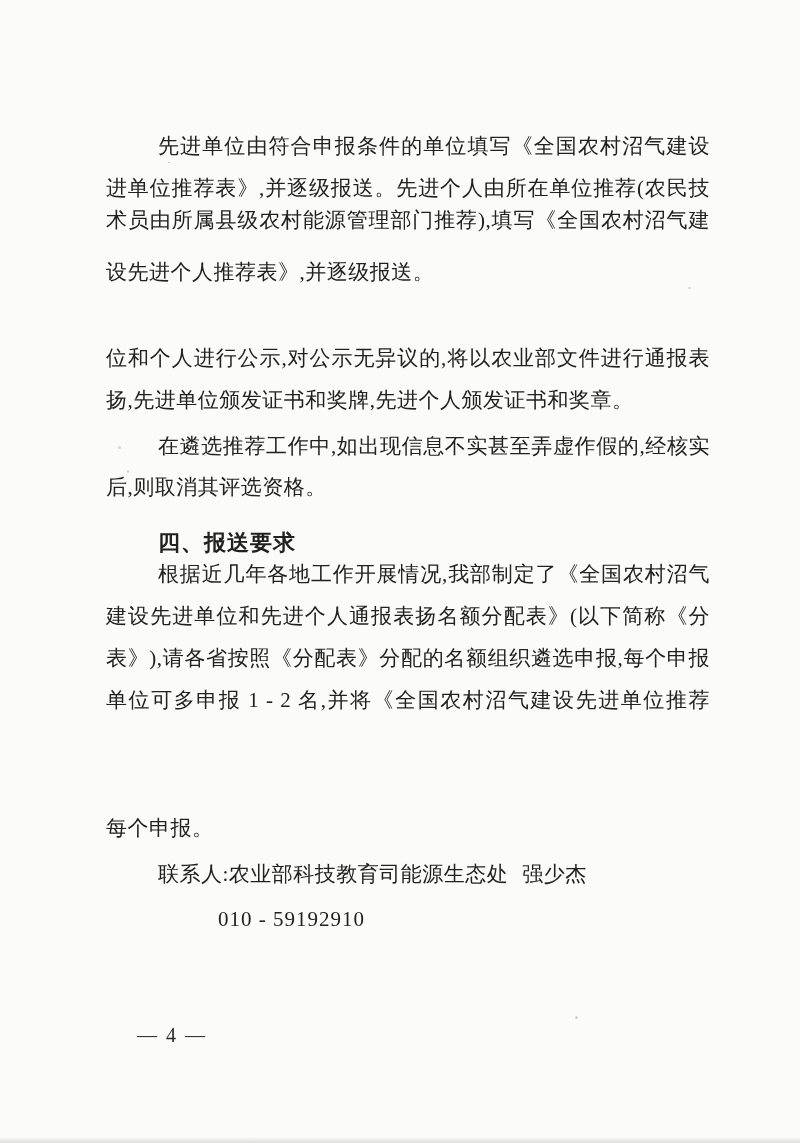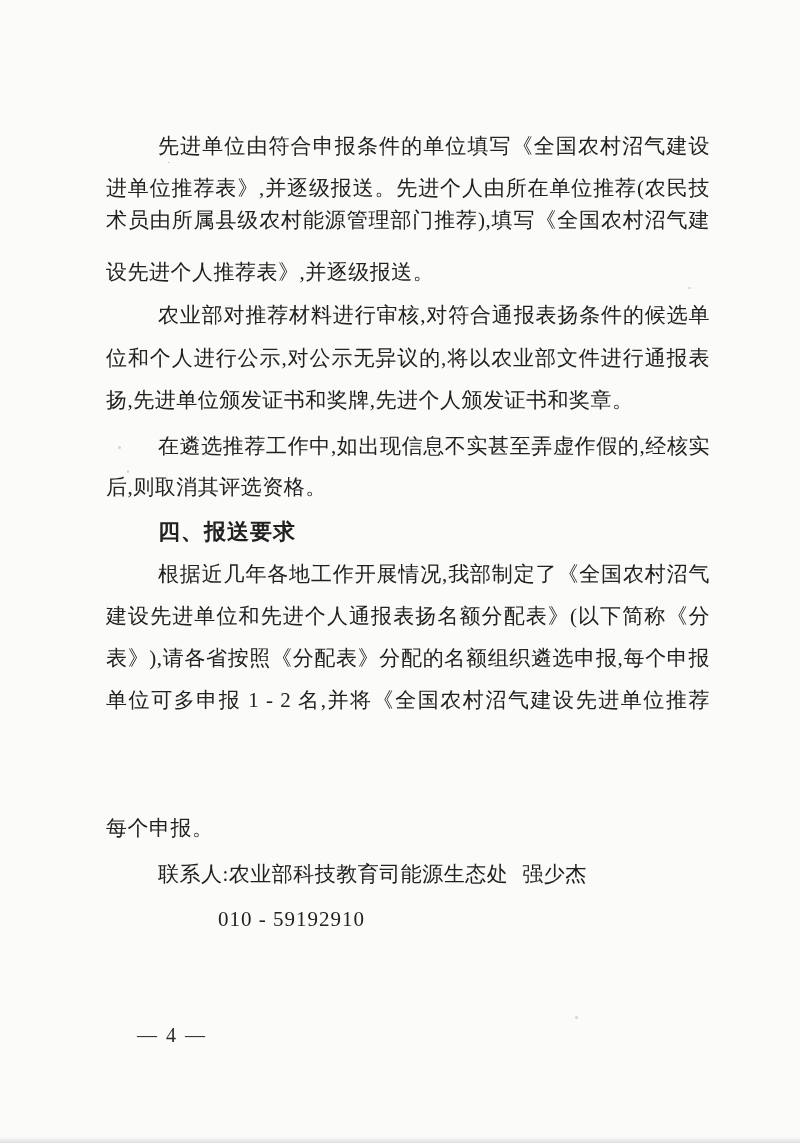--- a/index.html
+++ b/index.html
@@ -33,20 +33,21 @@
     text-align-last: justify;
   }
   .ind {
     padding-left: 52px;
   }
   .heading {
     font-family: "Liberation Sans", "DejaVu Sans", sans-serif;
     font-weight: 700;
     font-size: 22px;
     letter-spacing: 1px;
+    margin-top: 11px;
   }
   .contact-name {
     margin-left: 14px;
   }
   .phone-line {
     position: absolute;
     left: 218px;
     font-size: 21px;
     letter-spacing: 1px;
   }
@@ -75,21 +76,20 @@
 </head>
 <body>
 
 <div class="page">
 
   <div class="line j ind" style="top:133px">先进单位由符合申报条件的单位填写《全国农村沼气建设先</div>
   <div class="line j" style="top:175px">进单位推荐表》,并逐级报送。先进个人由所在单位推荐(农民技</div>
   <div class="line j" style="top:207px">术员由所属县级农村能源管理部门推荐),填写《全国农村沼气建</div>
   <div class="line" style="top:259px">设先进个人推荐表》,并逐级报送。</div>
 
-  <div class="line j ind" style="top:302px">农业部对推荐材料进行审核,对符合通报表扬条件的候选单</div>
   <div class="line" style="top:387px">扬,先进单位颁发证书和奖牌,先进个人颁发证书和奖章。</div>
   <div class="line j" style="top:345px">位和个人进行公示,对公示无异议的,将以农业部文件进行通报表</div>
 
   <div class="line j ind" style="top:433px">在遴选推荐工作中,如出现信息不实甚至弄虚作假的,经核实</div>
   <div class="line" style="top:474px">后,则取消其评选资格。</div>
 
   <div class="line heading ind" style="top:518px">四、报送要求</div>
 
   <div class="line j ind" style="top:561px">根据近几年各地工作开展情况,我部制定了《全国农村沼气</div>
   <div class="line j" style="top:603px">建设先进单位和先进个人通报表扬名额分配表》(以下简称《分配</div>

